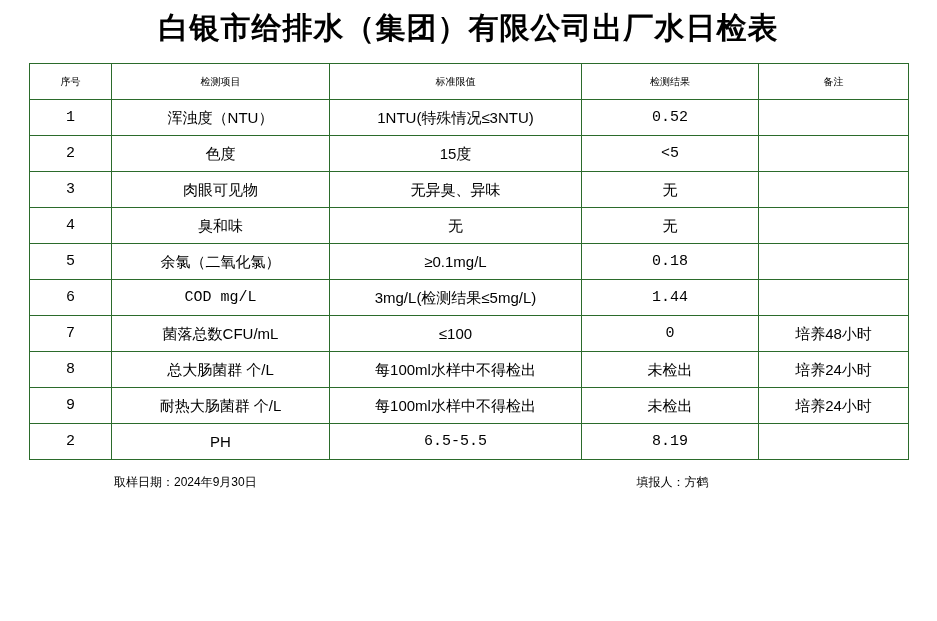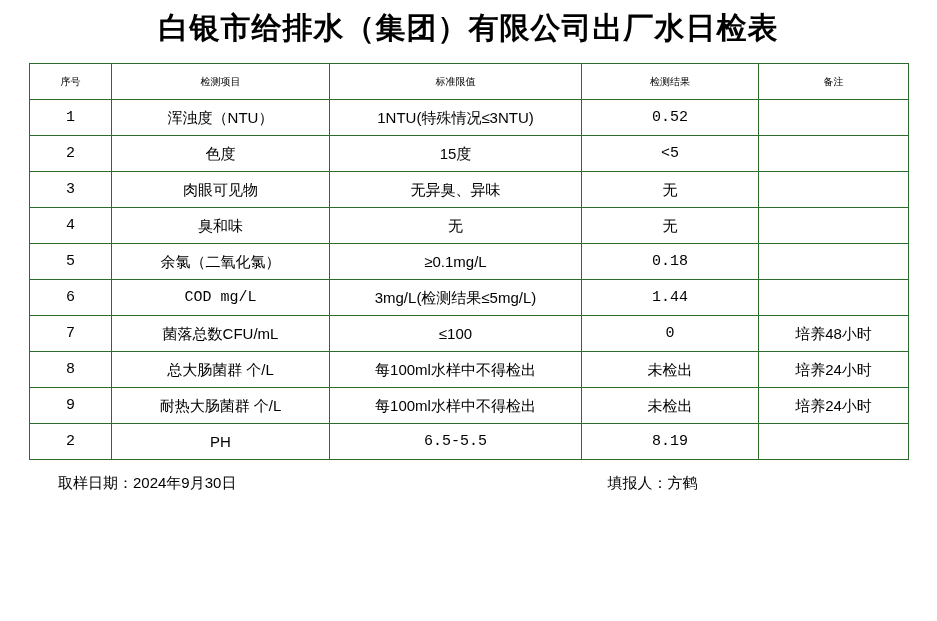--- a/index.html
+++ b/index.html
@@ -58,24 +58,25 @@
   col.c-limit { width: 252px; }
   col.c-result { width: 177px; }
   col.c-remark { width: 150px; }
 
   .mono {
     font-family: "Liberation Mono", monospace;
     font-size: 14px;
   }
   .footer {
     margin-top: 14px;
-    padding: 0 20px;
+    padding: 0 36px;
     box-sizing: border-box;
     display: flex;
-    font-size: 15px;
+    font-size: 12px;
+    margin-left: 40px;
   }
   .footer .f-sample { width: 330px; text-align: left; padding-left: 38px; }
   .footer .f-test { width: 330px; text-align: left; }
   .footer .f-filler { flex: 1; text-align: center; }
 </style>
 </head>
 <body>
 
 <div class="page">
 

